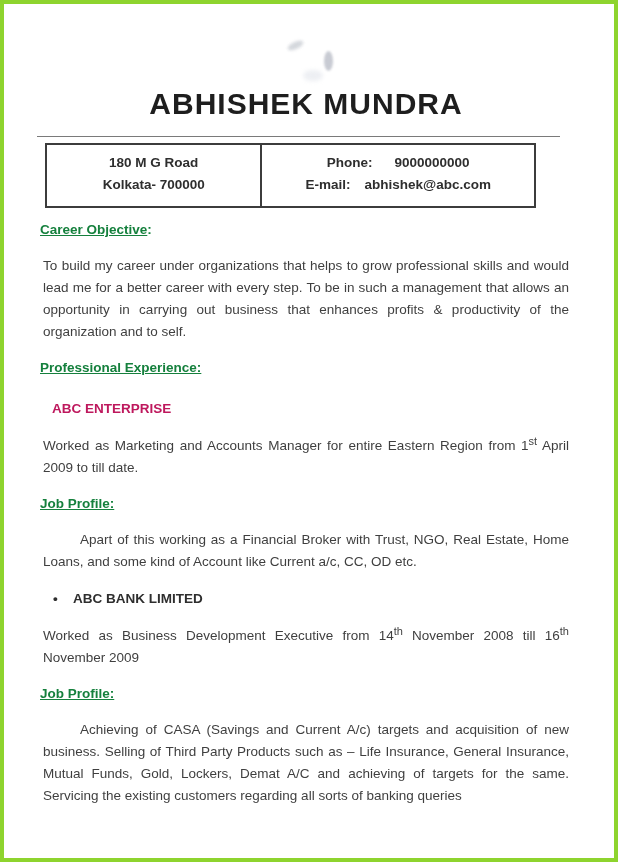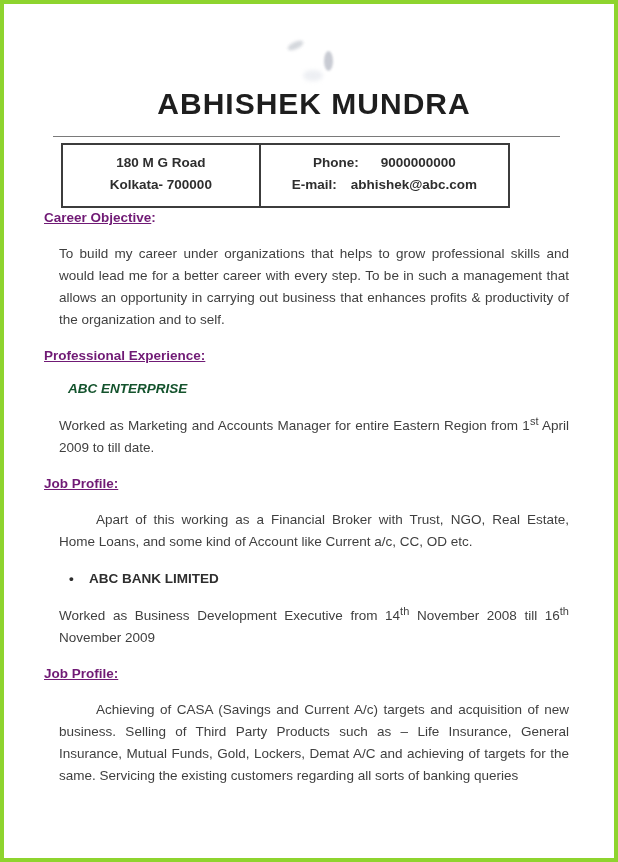--- a/index.html
+++ b/index.html
@@ -12,21 +12,21 @@
     width: 618px;
     height: 862px;
     box-sizing: border-box;
     border: 4px solid #8ed42e;
     background: #ffffff;
     font-family: "Liberation Sans", sans-serif;
     color: #3f3f3f;
     overflow: hidden;
   }
   .content {
-    padding: 0 30px 0 40px;
+    padding: 0 30px 0 24px;
   }
   
   .smudge { position: absolute; }
   .smudge1 {
     left: 283px; top: 38px; width: 17px; height: 7px;
     background: #ccd0d6; border-radius: 50%;
     transform: rotate(-25deg); filter: blur(1.5px); opacity: .85;
   }
   .smudge2 {
     left: 320px; top: 47px; width: 9px; height: 20px;
@@ -47,21 +47,21 @@
     letter-spacing: 1px;
     color: #1e1e1e;
   }
   .rule {
     height: 0;
     border-top: 1px solid #7a7a7a;
     margin: 14px 24px 0 9px;
   }
   .contact-table {
     margin: 6px 0 0 17px;
-    width: 449px;
+    width: 491px;
     border-collapse: collapse;
     table-layout: fixed;
     border-radius: 27px;
   }
   .contact-table, .contact-table td {
     border: 2px solid #3c3c3c;
   }
   .contact-table td {
     border-width: 2px;
     text-align: center;
@@ -72,41 +72,40 @@
     color: #2e2e2e;
     padding: 7px 4px 10px 4px;
   }
   .contact-table td.cell-left { width: 42%; }
   .phone-value { margin-left: 22px; margin-top: 25px; }
   .email-value { margin-left: 14px; }
   h2.heading {
     font-size: 13.5px;
     line-height: 20px;
     font-weight: bold;
-    color: #701a75;
-    margin: 0;
+    color: #15803d;
+    margin: 12px;
   }
   .u { text-decoration: underline; }
   p.body {
     font-size: 13.5px;
     line-height: 22px;
     margin: 15px;
     text-align: justify;
     color: #3f3f3f;
   }
   p.indent { text-indent: 37px; }
   sup { font-size: 11px; line-height: 0; }
   .company-line {
-    margin-top: 12px;
+    margin-top: 20px;
     padding-left: 24px;
     font-size: 13.5px;
     line-height: 22px;
     font-weight: bold;
-    color: #14532d;
-    font-style: italic;
+    color: #be185d;
   }
   .bullet-line {
     margin-top: 14px;
     padding-left: 25px;
     font-size: 13.5px;
     line-height: 22px;
     font-weight: bold;
     color: #2e2e2e;
   }
   .bullet-line .bullet {

